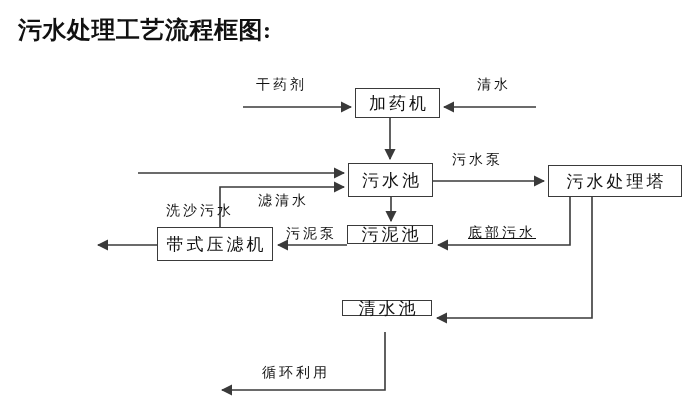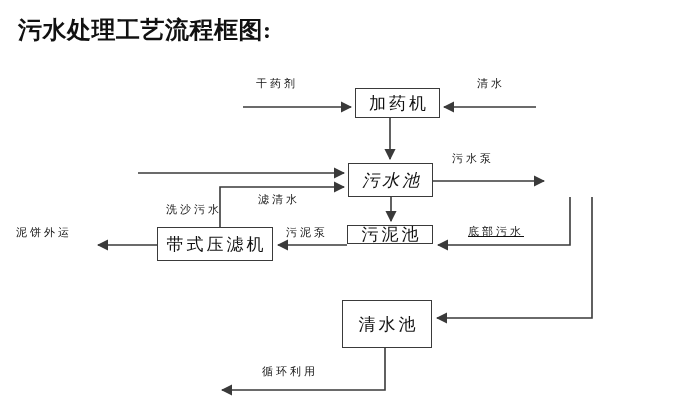--- a/index.html
+++ b/index.html
@@ -39,21 +39,21 @@
     display: flex;
     align-items: center;
     justify-content: center;
     font-size: 17px;
     letter-spacing: 3px;
     text-indent: 3px;
     white-space: nowrap;
   }
   .lbl {
     position: absolute;
-    font-size: 11px;
+    font-size: 14px;
     letter-spacing: 3px;
     white-space: nowrap;
   }
 </style>
 </head>
 <body>
 
 <div id="app">
 
   <div class="title">污水处理工艺流程框图:</div>
@@ -75,40 +75,42 @@
     <path class="edge" d="M347,245 H278" marker-end="url(#arw)"></path>
     <path class="edge" d="M157,245 H98" marker-end="url(#arw)"></path>
     <path class="edge" d="M592,197 V318 H437" marker-end="url(#arw)"></path>
     <path class="edge" d="M385,332 V390 H222" marker-end="url(#arw)"></path>
   </svg>
 
   <div class="node" style="left:355px; top:88px; width:85px; height:30px;">
     <span>加药机</span>
   </div>
 
-  <div class="node" style="left:348px; top:163px; width:85px; height:34px;font-style:italic;">
+  <div class="node" style="left:348px; top:163px; width:85px; height:34px;">
     <span>污水池</span>
   </div>
 
+  <div class="node" style="left:548px; top:165px; width:134px; height:32px;">
+    <span>污水处理塔</span>
+  </div>
 
   <div class="node" style="left:347px; top:225px; width:86px; height:19px;">
     <span>污泥池</span>
   </div>
 
   <div class="node" style="left:157px; top:227px; width:116px; height:34px;">
     <span>带式压滤机</span>
   </div>
 
-  <div class="node" style="left:342px; top:300px; width:90px; height:48px;">
+  <div class="node" style="left:342px; top:300px; width:90px; height:16px;">
     <span>清水池</span>
   </div>
 
   <span class="lbl" style="left:256px; top:76px;">干药剂</span>
   <span class="lbl" style="left:477px; top:76px;">清水</span>
   <span class="lbl" style="left:166px; top:154px;margin-top:48px;">洗沙污水</span>
   <span class="lbl" style="left:452px; top:151px;">污水泵</span>
   <span class="lbl" style="left:258px; top:192px;">滤清水</span>
   <span class="lbl" style="left:286px; top:225px;">污泥泵</span>
   <span class="lbl" style="left:468px; top:224px;text-decoration:underline;">底部污水</span>
-  <span class="lbl" style="left:16px; top:225px;">泥饼外运</span>
   <span class="lbl" style="left:262px; top:364px;">循环利用</span>
 
 </div>
 
 </body></html>

